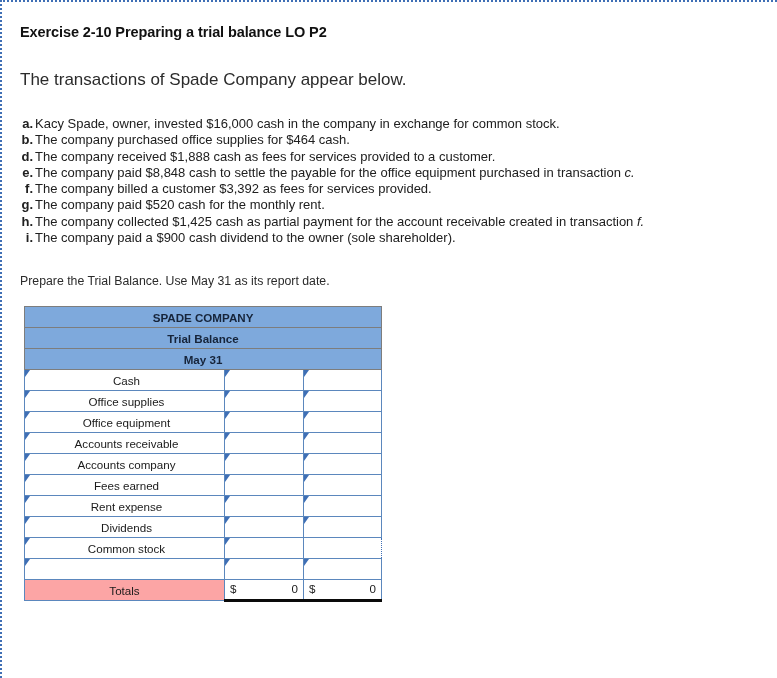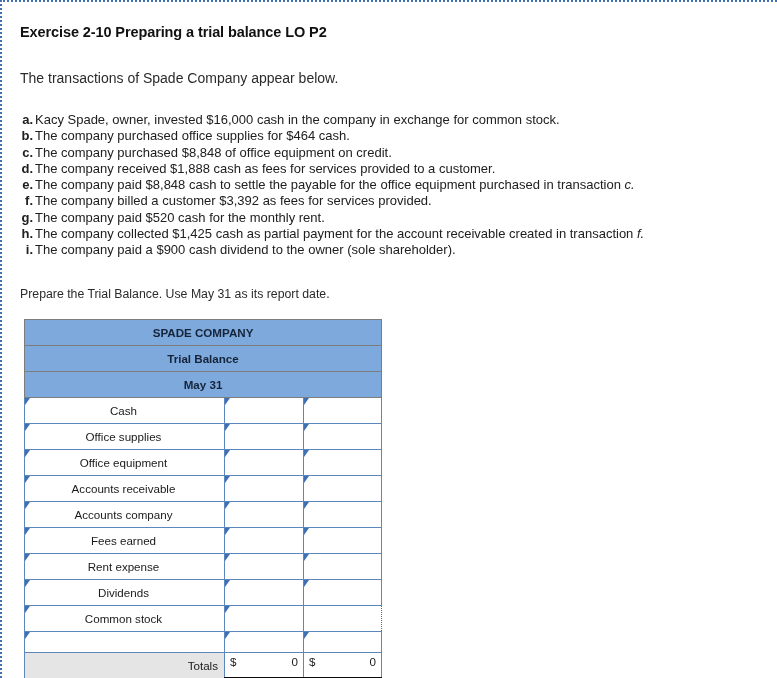--- a/index.html
+++ b/index.html
@@ -31,21 +31,21 @@
 
   .exercise-title {
     font-size: 14.5px;
     font-weight: bold;
     letter-spacing: -0.1px;
     color: #111111;
     margin: 8px 0 0 0;
   }
 
   .intro {
-    font-size: 14px;
+    font-size: 17px;
     color: #2b2b2b;
     margin: 30px 0 0 0;
   }
 
   .transactions {
     margin: 26px 0 0 0;
     padding: 0;
     list-style: none;
   }
   .tx-row {
@@ -76,21 +76,21 @@
   .tb-wrap {
     margin: 18px 0 0 4px;
   }
   table.tb {
     border-collapse: collapse;
     table-layout: fixed;
     width: 357px;
     font-size: 11.6px;
   }
   table.tb td {
-    padding: 6px;
+    padding: 0;
     height: 21px;
     box-sizing: border-box;
   }
 
   
   .hdr-band {
     background: #7ea9dc;
     border: 1px solid #7d7d7d;
     text-align: center;
     font-weight: bold;
@@ -130,23 +130,23 @@
   }
   
   .cell.active {
     border: 1px dotted #3f6fb5;
   }
 
   
   .totals-label {
     border: 1px solid #5b87bd;
     border-right: 1px solid #5b87bd;
-    text-align: right;
+    text-align: center;
     padding-left: 22px;
-    background: #e5e5e5;
+    background: #fca5a5;
     color: #1a1a1a;
   }
   .totals-amt {
     border: 1px solid #5b87bd;
     border-bottom: 3px solid #0a0a0a;
     background: #ffffff;
     position: relative;
     color: #1a1a1a;
   }
   .totals-amt .cur {
@@ -169,23 +169,20 @@
     <h1 class="exercise-title">Exercise 2-10 Preparing a trial balance LO P2</h1>
 
     <p class="intro">The transactions of Spade Company appear below.</p>
 
     <ul class="transactions">
       <li class="tx-row">
         <span class="tx-letter">a.</span><span class="tx-text">Kacy Spade, owner, invested $16,000 cash in the company in exchange for common stock.</span><span class="tx-ref"></span>
       </li>
       <li class="tx-row">
         <span class="tx-letter">b.</span><span class="tx-text">The company purchased office supplies for $464 cash.</span><span class="tx-ref"></span>
-      </li>
-      <li class="tx-row">
-        <span class="tx-letter">c.</span><span class="tx-text">The company purchased $8,848 of office equipment on credit.</span><span class="tx-ref"></span>
       </li>
       <li class="tx-row">
         <span class="tx-letter">d.</span><span class="tx-text">The company received $1,888 cash as fees for services provided to a customer.</span><span class="tx-ref"></span>
       </li>
       <li class="tx-row">
         <span class="tx-letter">e.</span><span class="tx-text">The company paid $8,848 cash to settle the payable for the office equipment purchased in transaction</span> <span class="tx-ref">c.</span>
       </li>
       <li class="tx-row">
         <span class="tx-letter">f.</span><span class="tx-text">The company billed a customer $3,392 as fees for services provided.</span><span class="tx-ref"></span>
       </li>

